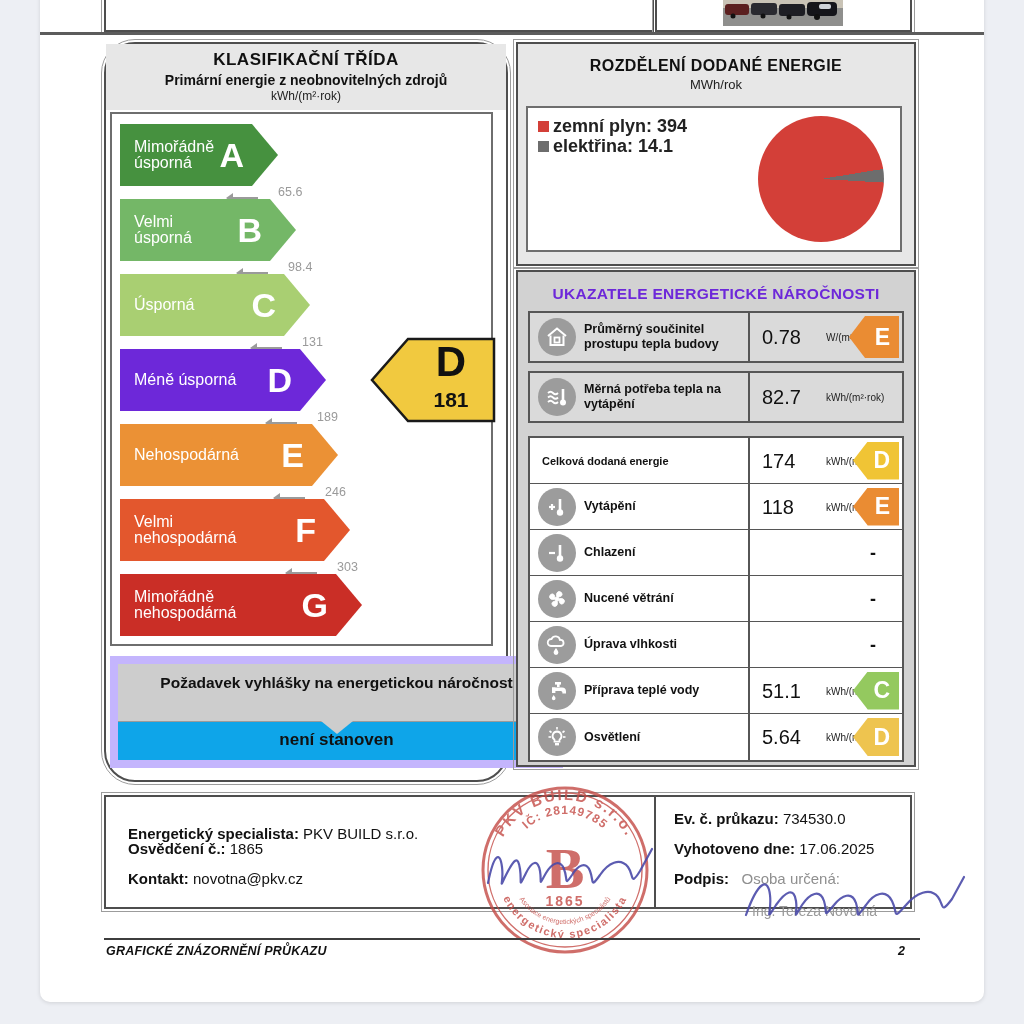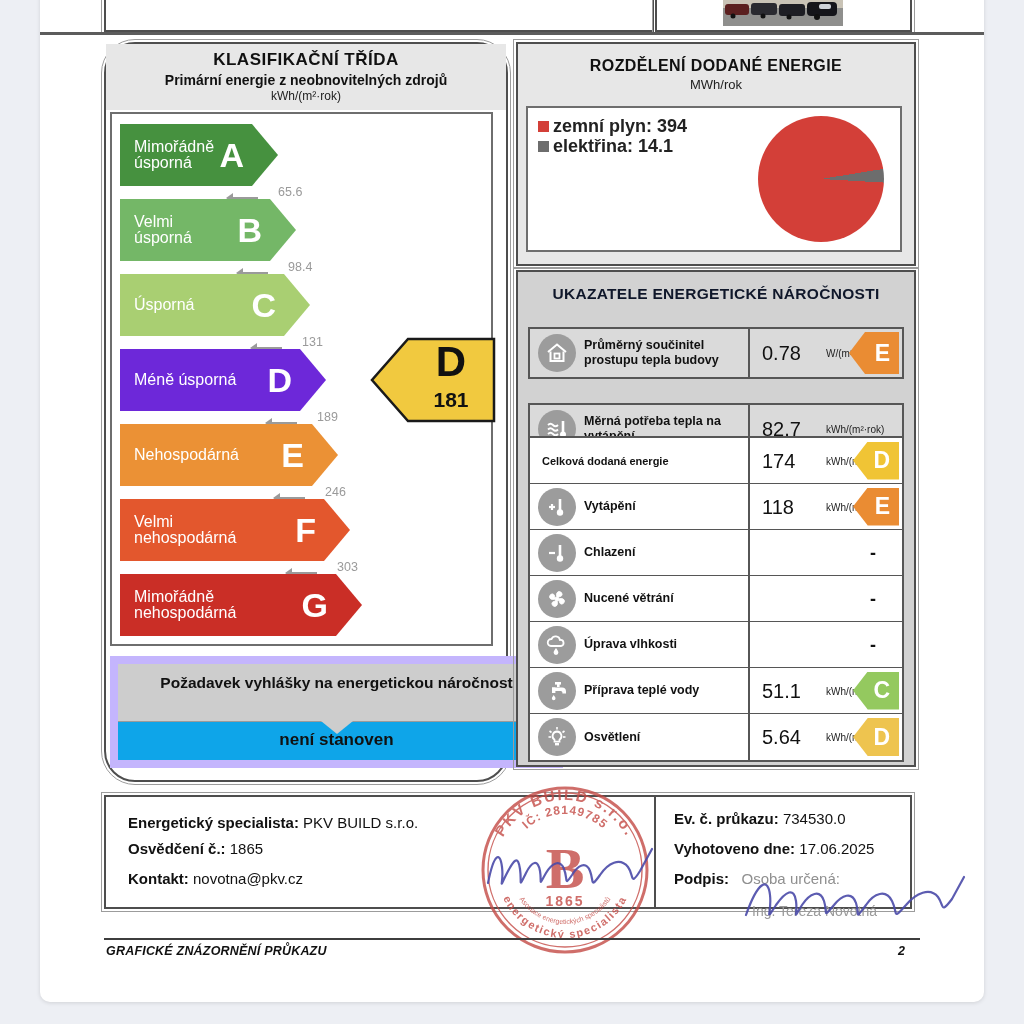--- a/index.html
+++ b/index.html
@@ -45,23 +45,23 @@
   .pie-title{text-align:center;font-weight:bold;font-size:16px;letter-spacing:.4px;color:#111;margin-top:13px;}
   .pie-unit{text-align:center;font-size:13px;color:#222;margin-top:2px;}
   .pie-inner{position:absolute;left:8px;top:62px;width:376px;height:146px;background:#fff;border:2px solid #6e6e6e;box-sizing:border-box;}
   .legend{position:absolute;left:10px;top:8px;}
   .legend-row{display:flex;align-items:center;height:20px;font-size:18px;font-weight:bold;color:#222;}
   .legend-swatch{width:11px;height:11px;margin-right:4px;display:inline-block;}
   .pie{position:absolute;right:16px;top:8px;width:126px;height:126px;border-radius:50%;}
 
   
   .ind-panel{position:absolute;left:476px;top:282px;width:396px;height:493px;background:#d2d2d2;}
-  .ind-title{text-align:center;font-weight:bold;font-size:15.5px;letter-spacing:.3px;color:#0f172a;margin-top:13px;}
+  .ind-title{text-align:center;font-weight:bold;font-size:15.5px;letter-spacing:.3px;color:#6d28d9;margin-top:13px;}
   .ind-row{position:relative;box-sizing:border-box;border:2px solid #565656;display:flex;align-items:stretch;}
-  .ind-free{margin:24px 10px 0;height:52px;background:#dadada;}
+  .ind-free{margin:8px 10px 0;height:52px;background:#dadada;}
   .ind-table{position:absolute;left:10px;top:164px;width:376px;box-sizing:border-box;border:2px solid #565656;background:#fff;}
   .t-row{position:relative;height:46px;border-bottom:1.5px solid #565656;display:flex;align-items:center;box-sizing:border-box;}
   .t-row:last-child{border-bottom:none;}
   .cell-div{position:absolute;left:218px;top:0;bottom:0;width:1.5px;background:#565656;}
   .icon-wrap{width:54px;display:flex;align-items:center;justify-content:center;flex:0 0 54px;}
   .icon-circle{width:38px;height:38px;border-radius:50%;background:#9c9c9c;display:flex;align-items:center;justify-content:center;}
   .ind-label{font-weight:bold;font-size:12.5px;line-height:15px;color:#111;width:150px;}
   .ind-label.big{font-size:11px;line-height:18px;padding-left:12px;width:190px;}
   .val{position:absolute;left:232px;font-weight:normal;font-size:20px;color:#111;top:50%;transform:translateY(-50%);}
   .unit{position:absolute;left:296px;font-size:10px;color:#222;top:50%;transform:translateY(-50%);}
@@ -355,21 +355,21 @@
           <div class="cell-div"></div>
           <span class="val">5.64</span>
           <span class="unit">kWh/(m²·rok)</span>
           <span class="badge" style="background-color: rgb(238, 196, 79);">D</span>
         </div>
       </div>
     </div>
 
     <div class="foot-box dbl">
       <div class="foot-div"></div>
-      <div class="f-row" style="left:22px;top:17px"><span class="f-lab">Energetický specialista:</span> <span>PKV BUILD s.r.o.</span></div>
+      <div class="f-row" style="left:22px;top:28px"><span class="f-lab">Energetický specialista:</span> <span>PKV BUILD s.r.o.</span></div>
       <div class="f-row" style="left:22px;top:43px"><span class="f-lab">Osvědčení č.:</span> <span>1865</span></div>
       <div class="f-row" style="left:22px;top:73px"><span class="f-lab">Kontakt:</span> <span>novotna@pkv.cz</span></div>
       <div class="f-row" style="left:568px;top:13px"><span class="f-lab">Ev. č. průkazu:</span> <span>734530.0</span></div>
       <div class="f-row" style="left:568px;top:43px"><span class="f-lab">Vyhotoveno dne:</span> <span>17.06.2025</span></div>
       <div class="f-row" style="left:568px;top:73px"><span class="f-lab">Podpis:</span>&nbsp;&nbsp;&nbsp;<span class="gray-text">Osoba určená:</span></div>
     </div>
     <div class="sign-name">Ing. Tereza Novotná</div>
 
     <svg class="stamp" viewBox="0 0 180 180">
       <g opacity="0.8">

